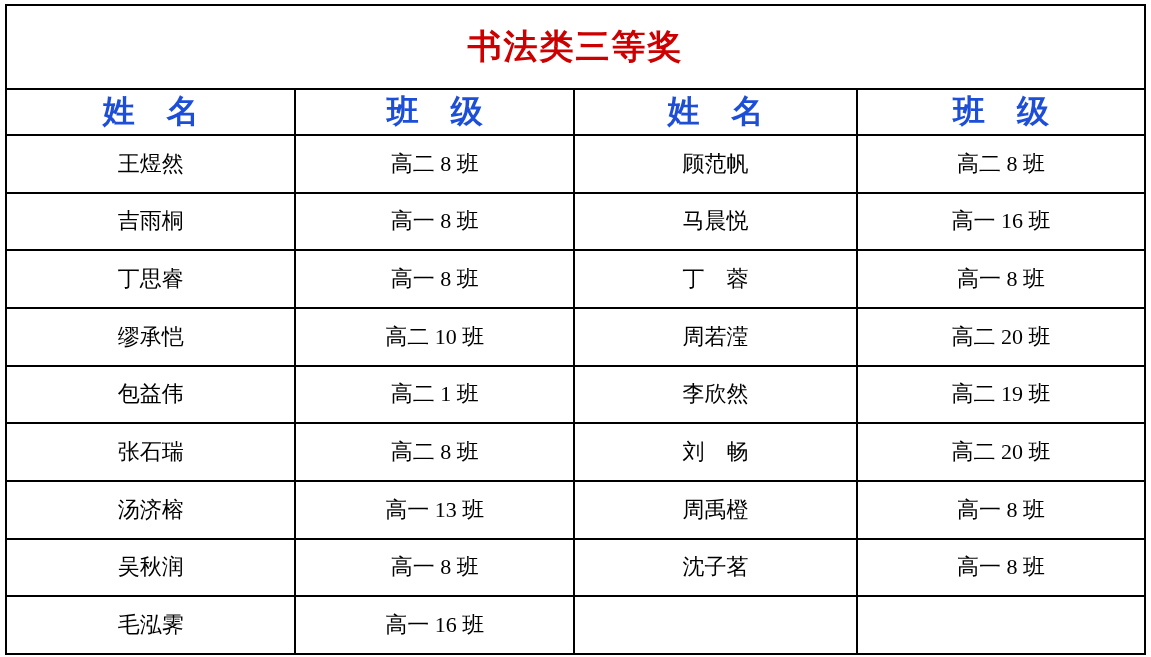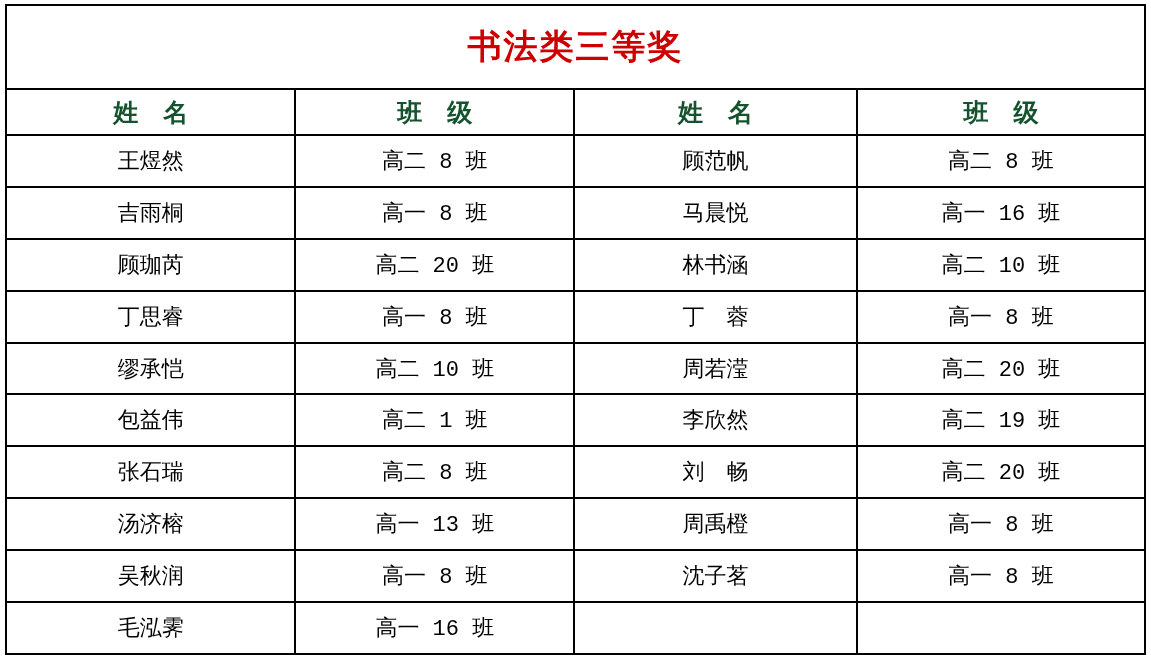--- a/index.html
+++ b/index.html
@@ -27,34 +27,33 @@
     height: 100%;
     background: #ffffff;
   }
   table.award-table td, table.award-table th {
     border: 2px solid #000000;
     text-align: center;
     vertical-align: middle;
     padding: 0;
     overflow: hidden;
     white-space: nowrap;
-    font-family: Liberation Mono, monospace;
   }
   .title-cell {
     height: 82px;
     font-size: 34px;
     font-weight: bold;
     letter-spacing: 2px;
     color: #CC0000;
   }
   .header-row th {
     height: 44px;
-    font-size: 25px;
+    font-size: 32px;
     font-weight: bold;
-    color: #14532d;
+    color: #1d4ed8;
   }
   tbody.data-rows td {
     font-size: 22px;
     font-weight: normal;
     color: #000000;
     border-radius: 9px;
   }
 </style>
 </head>
 <body>
@@ -83,26 +82,20 @@
           <td>王煜然</td>
           <td>高二 8 班</td>
           <td>顾范帆</td>
           <td>高二 8 班</td>
         </tr>
         <tr>
           <td>吉雨桐</td>
           <td>高一 8 班</td>
           <td>马晨悦</td>
           <td>高一 16 班</td>
-        </tr>
-        <tr>
-          <td>顾珈芮</td>
-          <td>高二 20 班</td>
-          <td>林书涵</td>
-          <td>高二 10 班</td>
         </tr>
         <tr>
           <td>丁思睿</td>
           <td>高一 8 班</td>
           <td>丁　蓉</td>
           <td>高一 8 班</td>
         </tr>
         <tr>
           <td>缪承恺</td>
           <td>高二 10 班</td>

